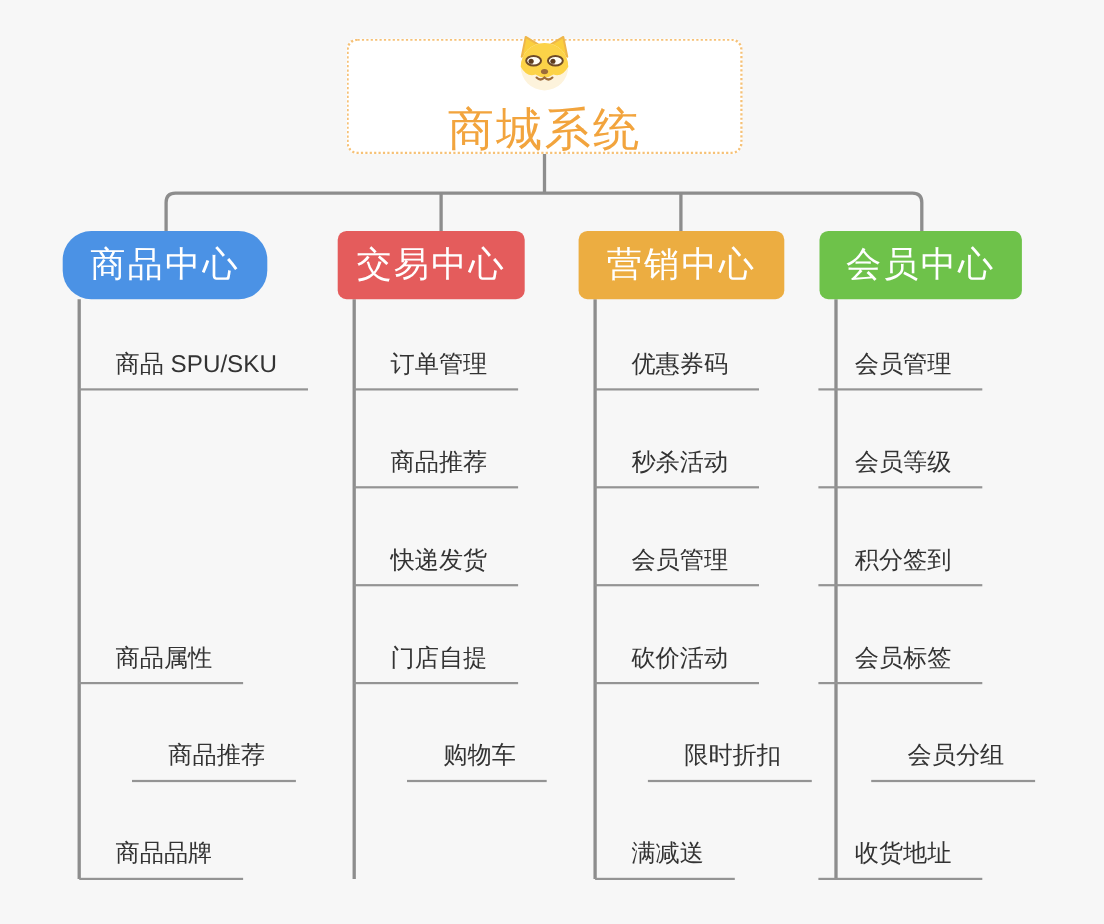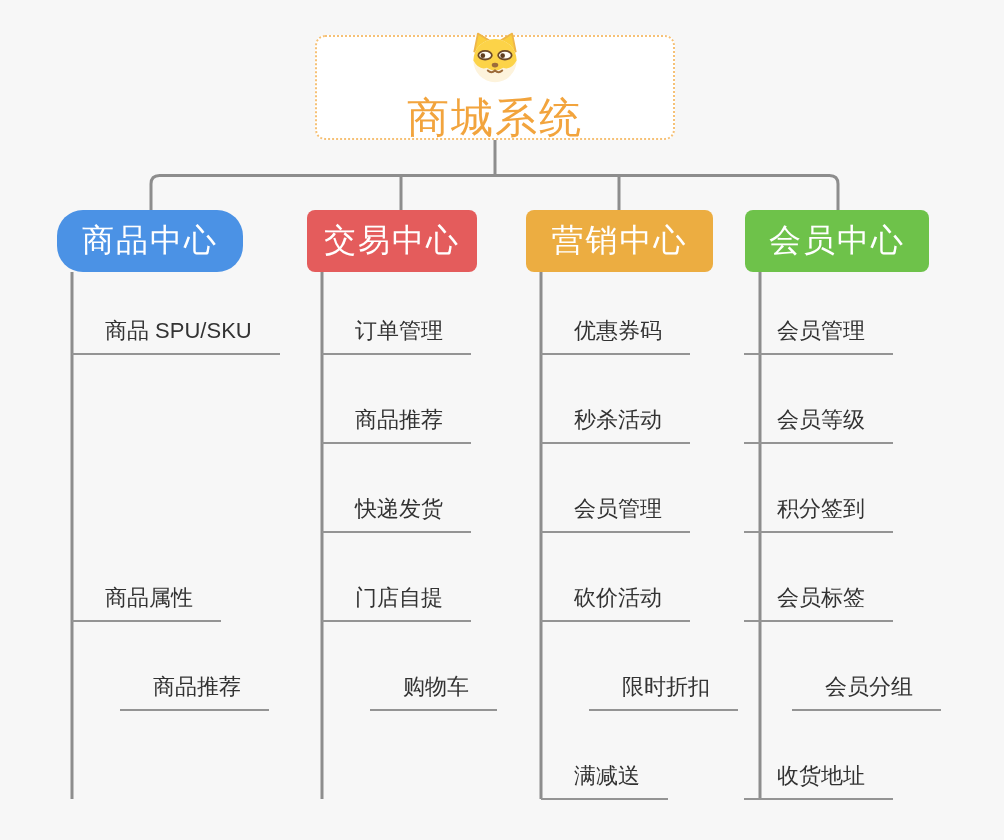--- a/index.html
+++ b/index.html
@@ -121,20 +121,23 @@
 
   <div class="leaf col-0 row-0">
       <span>商品 SPU/SKU</span>
     </div>
   <div class="leaf col-0 row-3">
       <span>商品属性</span>
     </div>
   <div class="leaf col-0 row-4">
       <span>商品推荐</span>
     </div>
+  <div class="leaf col-0 row-5">
+      <span>商品品牌</span>
+    </div>
 
   <div class="leaf col-1 row-0">
       <span>订单管理</span>
     </div>
   <div class="leaf col-1 row-1">
       <span>商品推荐</span>
     </div>
   <div class="leaf col-1 row-2">
       <span>快递发货</span>
     </div>

